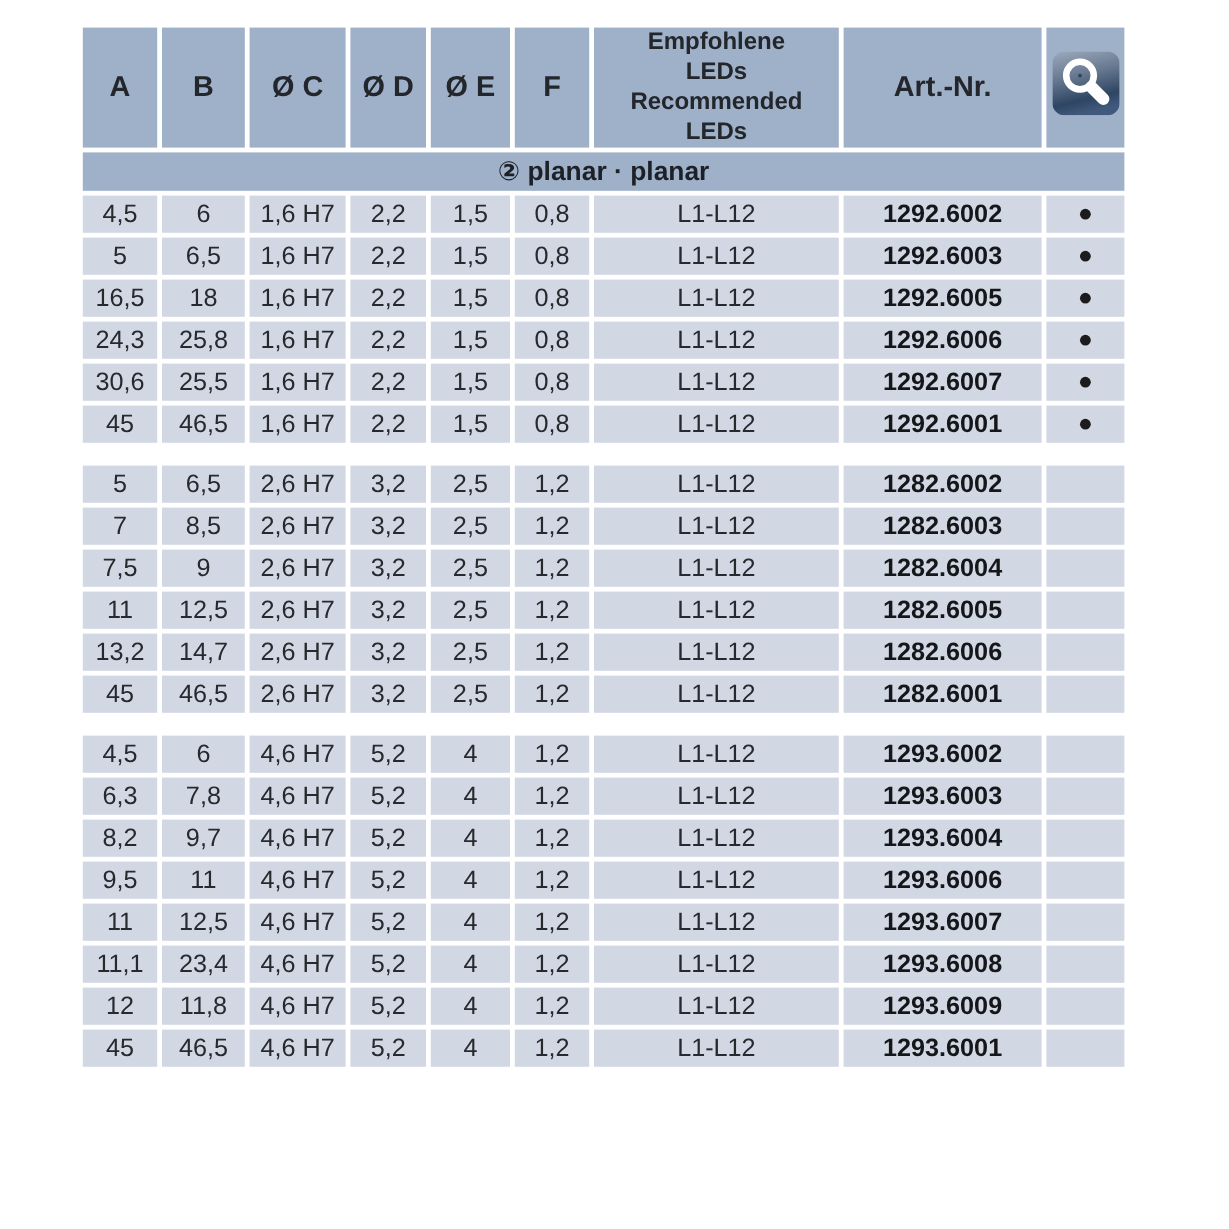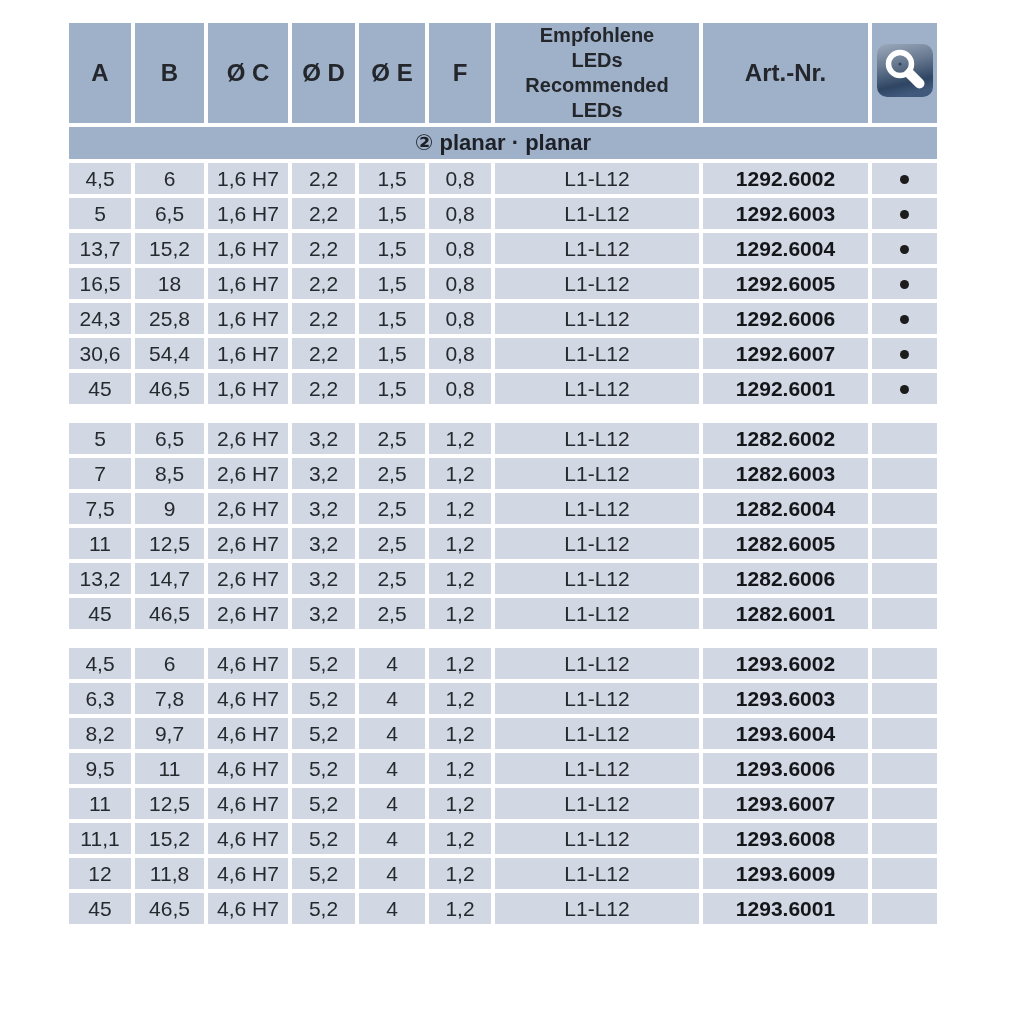--- a/index.html
+++ b/index.html
@@ -108,31 +108,20 @@
     <td>6,5</td>
     <td>1,6 H7</td>
     <td>2,2</td>
     <td>1,5</td>
     <td>0,8</td>
     <td>L1-L12</td>
     <td class="art">1292.6003</td>
     <td><span class="dot"></span></td>
   </tr>
         <tr>
-    <td>13,7</td>
-    <td>15,2</td>
-    <td>1,6 H7</td>
-    <td>2,2</td>
-    <td>1,5</td>
-    <td>0,8</td>
-    <td>L1-L12</td>
-    <td class="art">1292.6004</td>
-    <td><span class="dot"></span></td>
-  </tr>
-        <tr>
     <td>16,5</td>
     <td>18</td>
     <td>1,6 H7</td>
     <td>2,2</td>
     <td>1,5</td>
     <td>0,8</td>
     <td>L1-L12</td>
     <td class="art">1292.6005</td>
     <td><span class="dot"></span></td>
   </tr>
@@ -142,21 +131,21 @@
     <td>1,6 H7</td>
     <td>2,2</td>
     <td>1,5</td>
     <td>0,8</td>
     <td>L1-L12</td>
     <td class="art">1292.6006</td>
     <td><span class="dot"></span></td>
   </tr>
         <tr>
     <td>30,6</td>
-    <td>54,4</td>
+    <td>25,5</td>
     <td>1,6 H7</td>
     <td>2,2</td>
     <td>1,5</td>
     <td>0,8</td>
     <td>L1-L12</td>
     <td class="art">1292.6007</td>
     <td><span class="dot"></span></td>
   </tr>
         <tr>
     <td>45</td>
@@ -291,21 +280,21 @@
     <td>4,6 H7</td>
     <td>5,2</td>
     <td>4</td>
     <td>1,2</td>
     <td>L1-L12</td>
     <td class="art">1293.6007</td>
     <td></td>
   </tr>
         <tr>
     <td>11,1</td>
-    <td>15,2</td>
+    <td>23,4</td>
     <td>4,6 H7</td>
     <td>5,2</td>
     <td>4</td>
     <td>1,2</td>
     <td>L1-L12</td>
     <td class="art">1293.6008</td>
     <td></td>
   </tr>
         <tr>
     <td>12</td>

